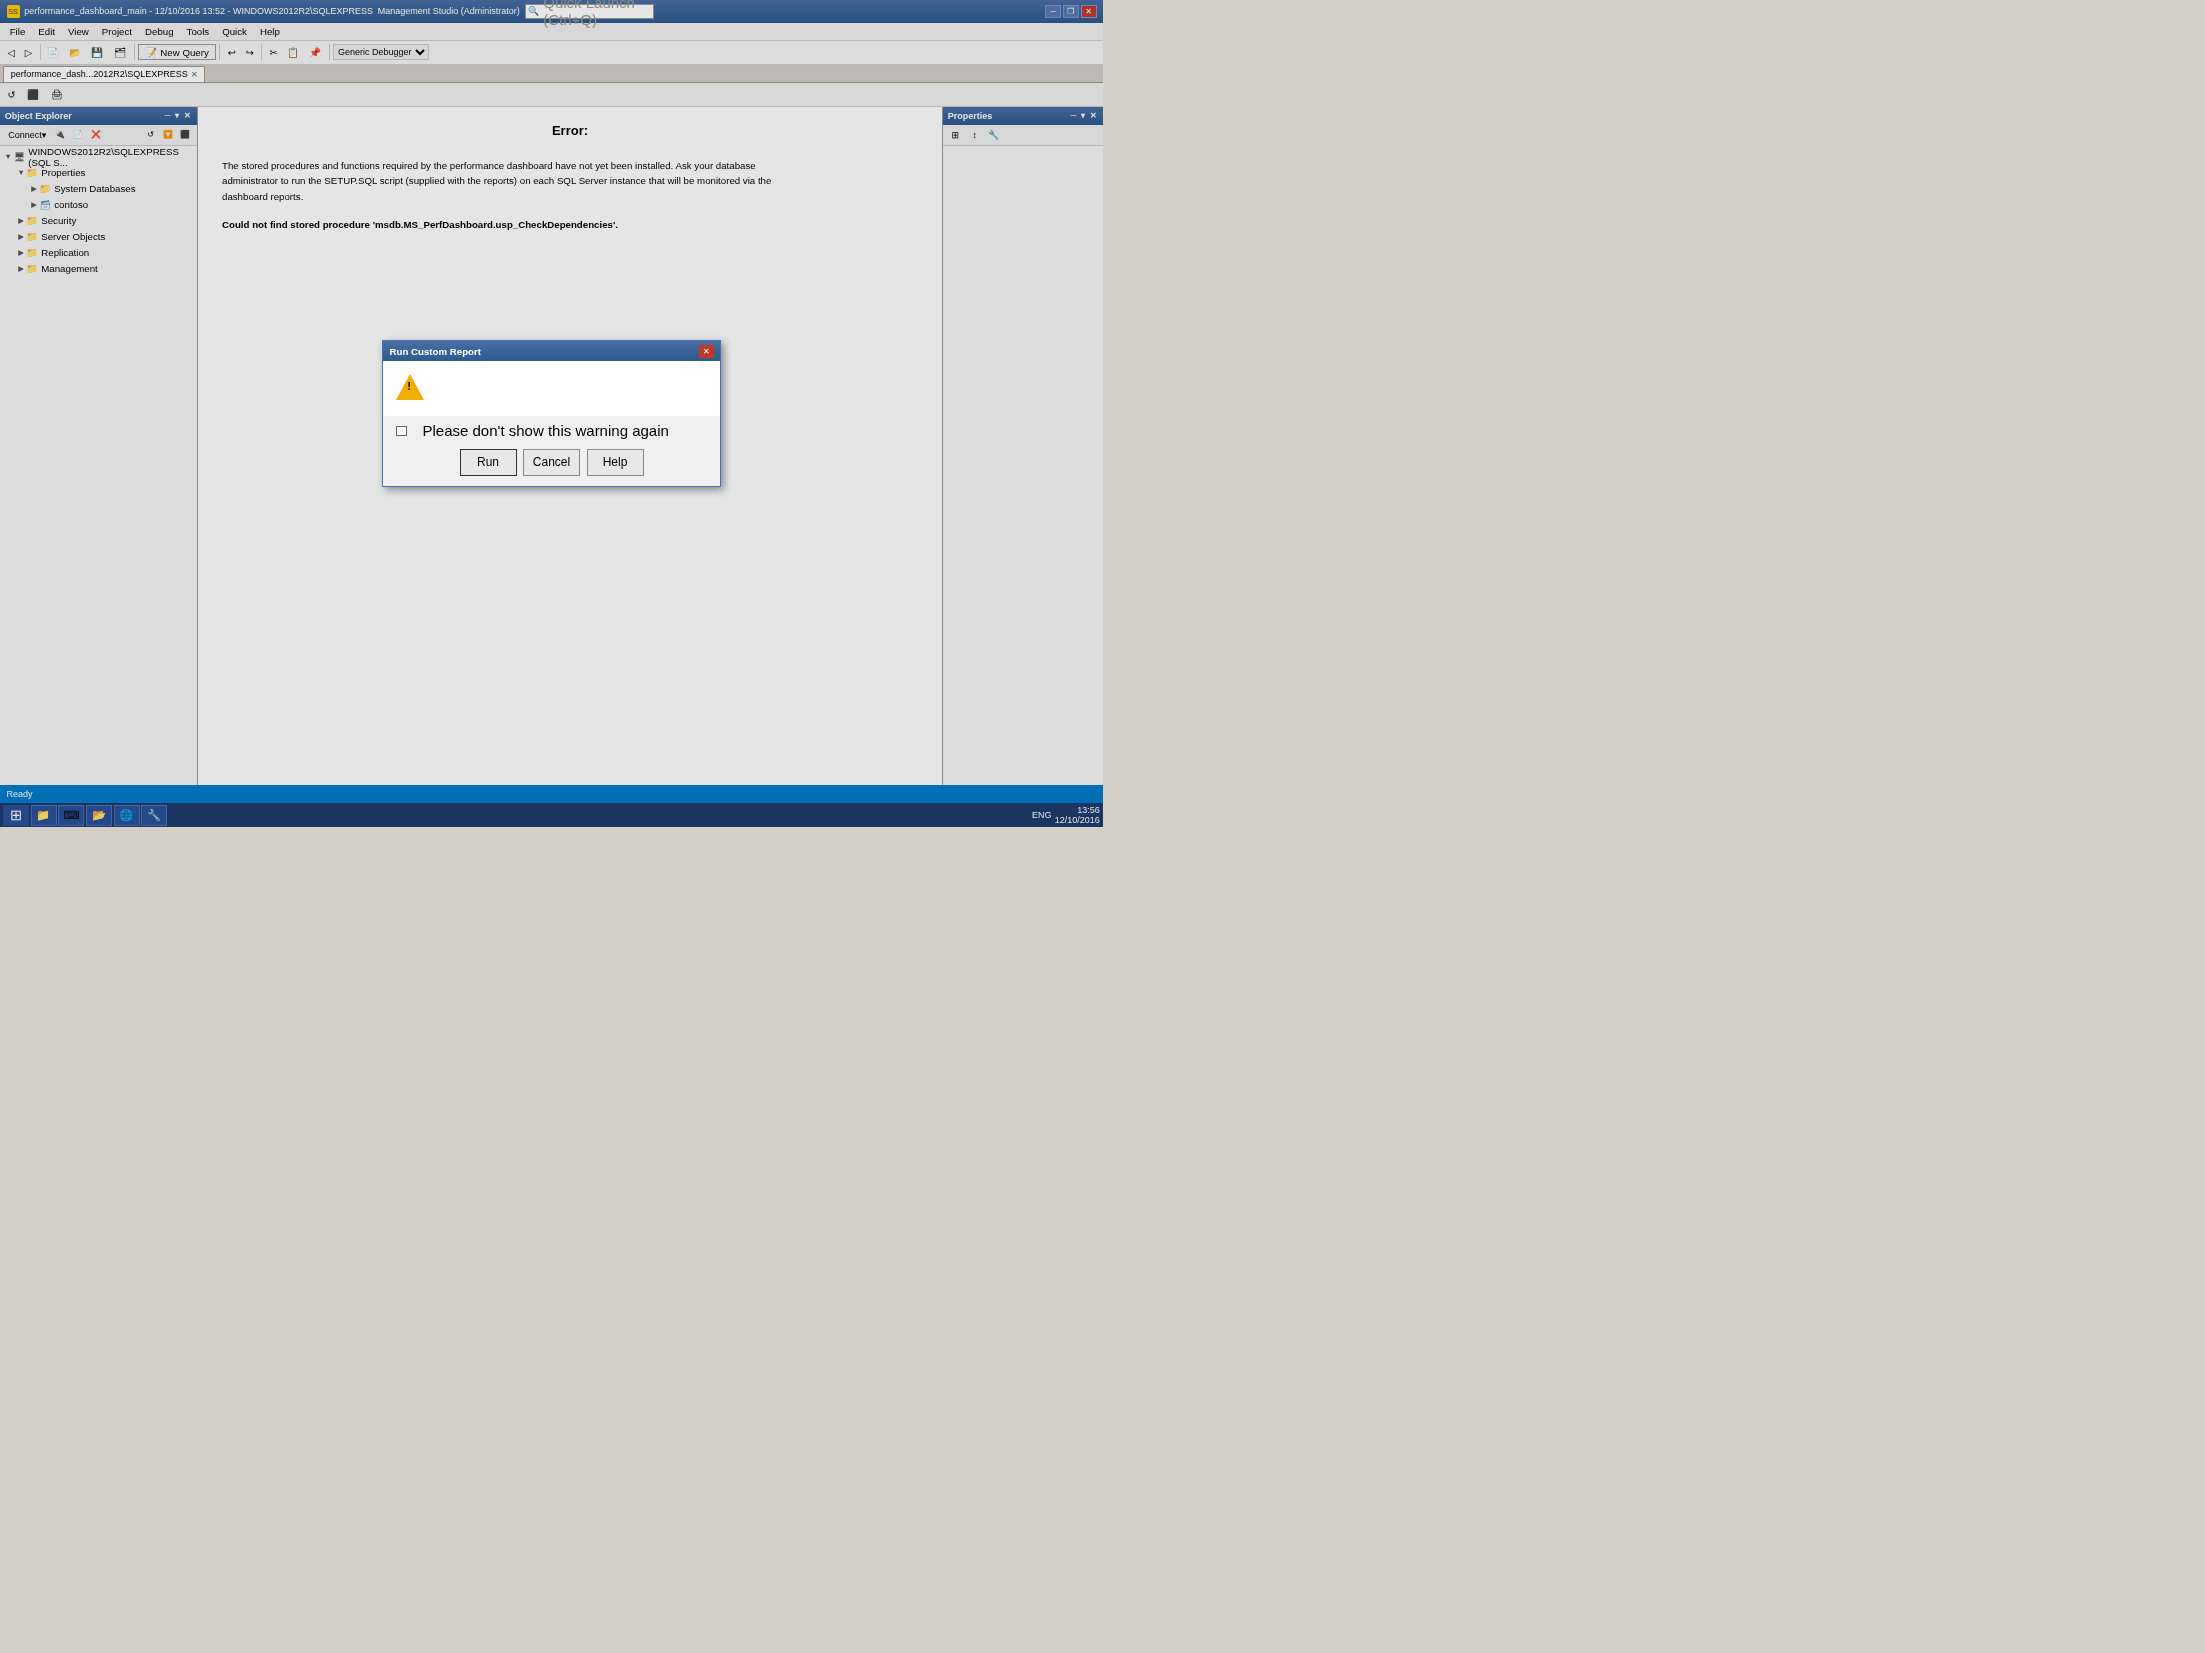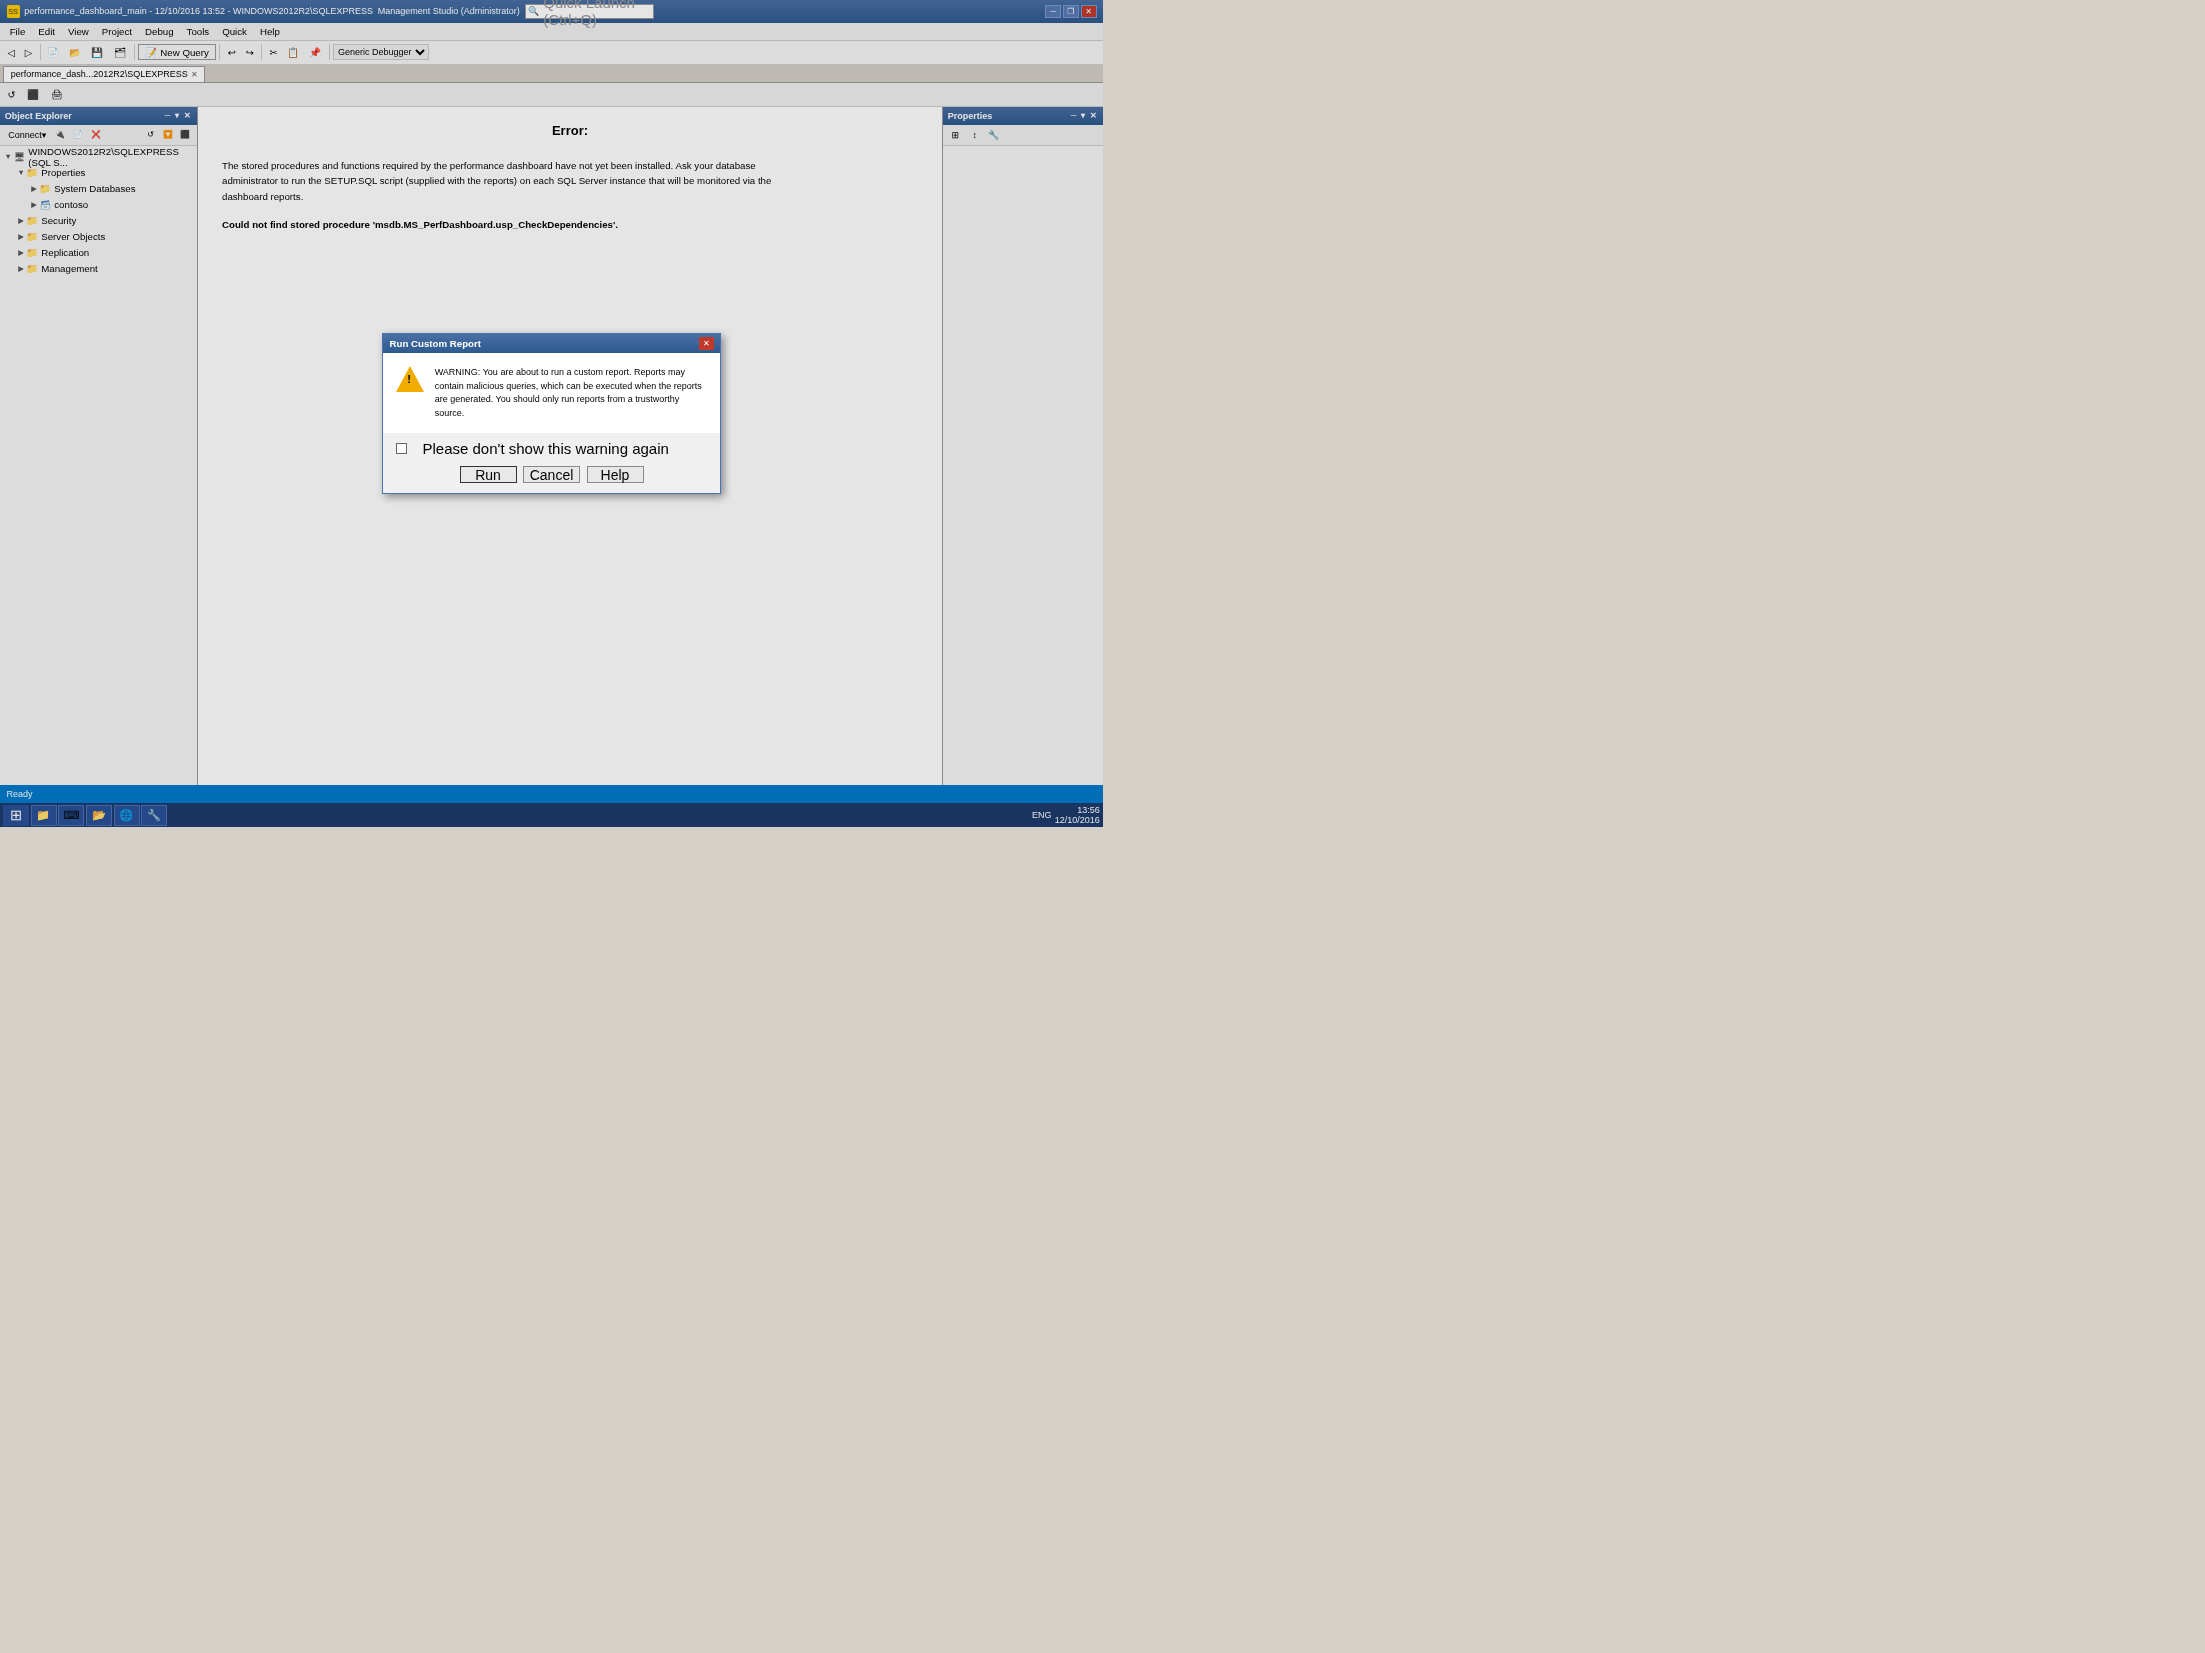--- a/index.html
+++ b/index.html
@@ -477,25 +477,25 @@
       background: white;
       cursor: pointer;
     }
     .dialog-buttons {
       display: flex;
       justify-content: center;
       gap: 6.5px;
     }
     .dialog-btn {
       width: 57px;
-      height: 17px;
+      height: 27px;
       background: #e8e8e8;
       border: 0.8px solid #888;
       cursor: pointer;
-      font-size: 14px;
+      font-size: 12px;
       display: flex;
       align-items: center;
       justify-content: center;
     }
     .dialog-btn.default-btn {
       border: 1.6px solid #333;
     }
 
     
     .oe-scrollbar {
@@ -743,21 +743,20 @@
   <div class="dialog">
     <div class="dialog-title-bar">
       <span>Run Custom Report</span>
       <button class="dialog-close-btn">✕</button>
     </div>
     <div class="dialog-content">
       <div class="warning-icon">
         <div class="warning-triangle"></div>
         <span class="warning-exclaim">!</span>
       </div>
-      <div class="dialog-message">WARNING: You are about to run a custom report. Reports may contain malicious queries, which can be executed when the reports are generated. You should only run reports from a trustworthy source.</div>
     </div>
     <div class="dialog-footer">
       <div class="dialog-checkbox-row">
         <div class="dialog-checkbox"></div>
         <span>Please don't show this warning again</span>
       </div>
       <div class="dialog-buttons">
         <button class="dialog-btn default-btn">Run</button>
         <button class="dialog-btn">Cancel</button>
         <button class="dialog-btn">Help</button>

